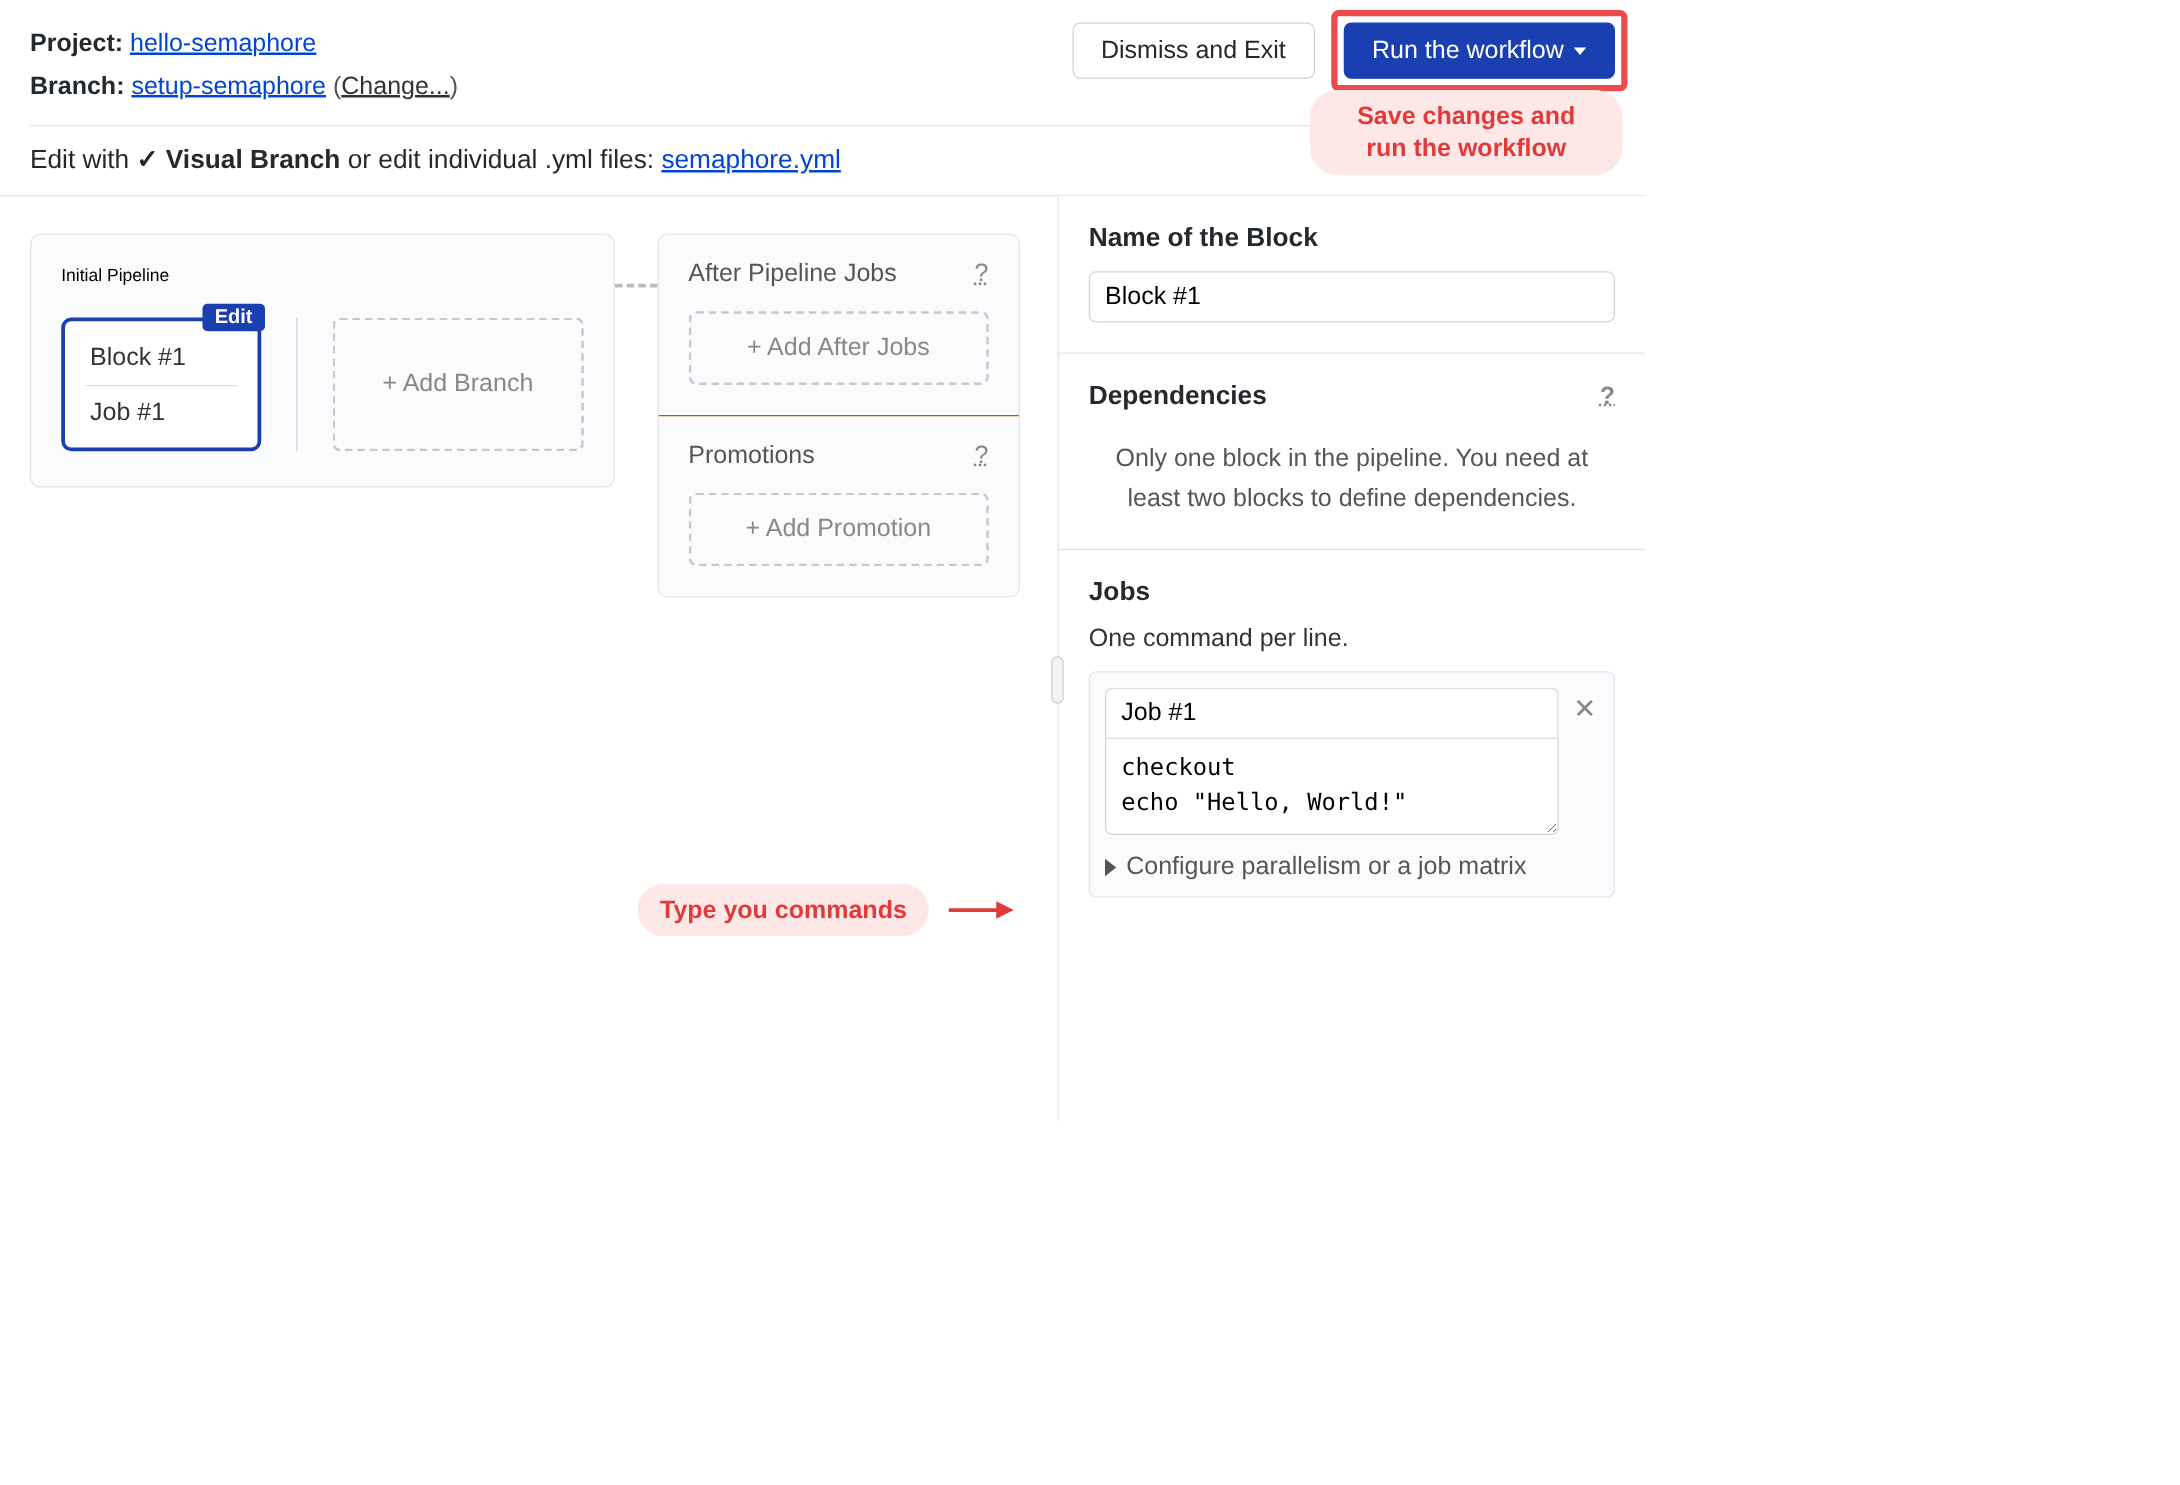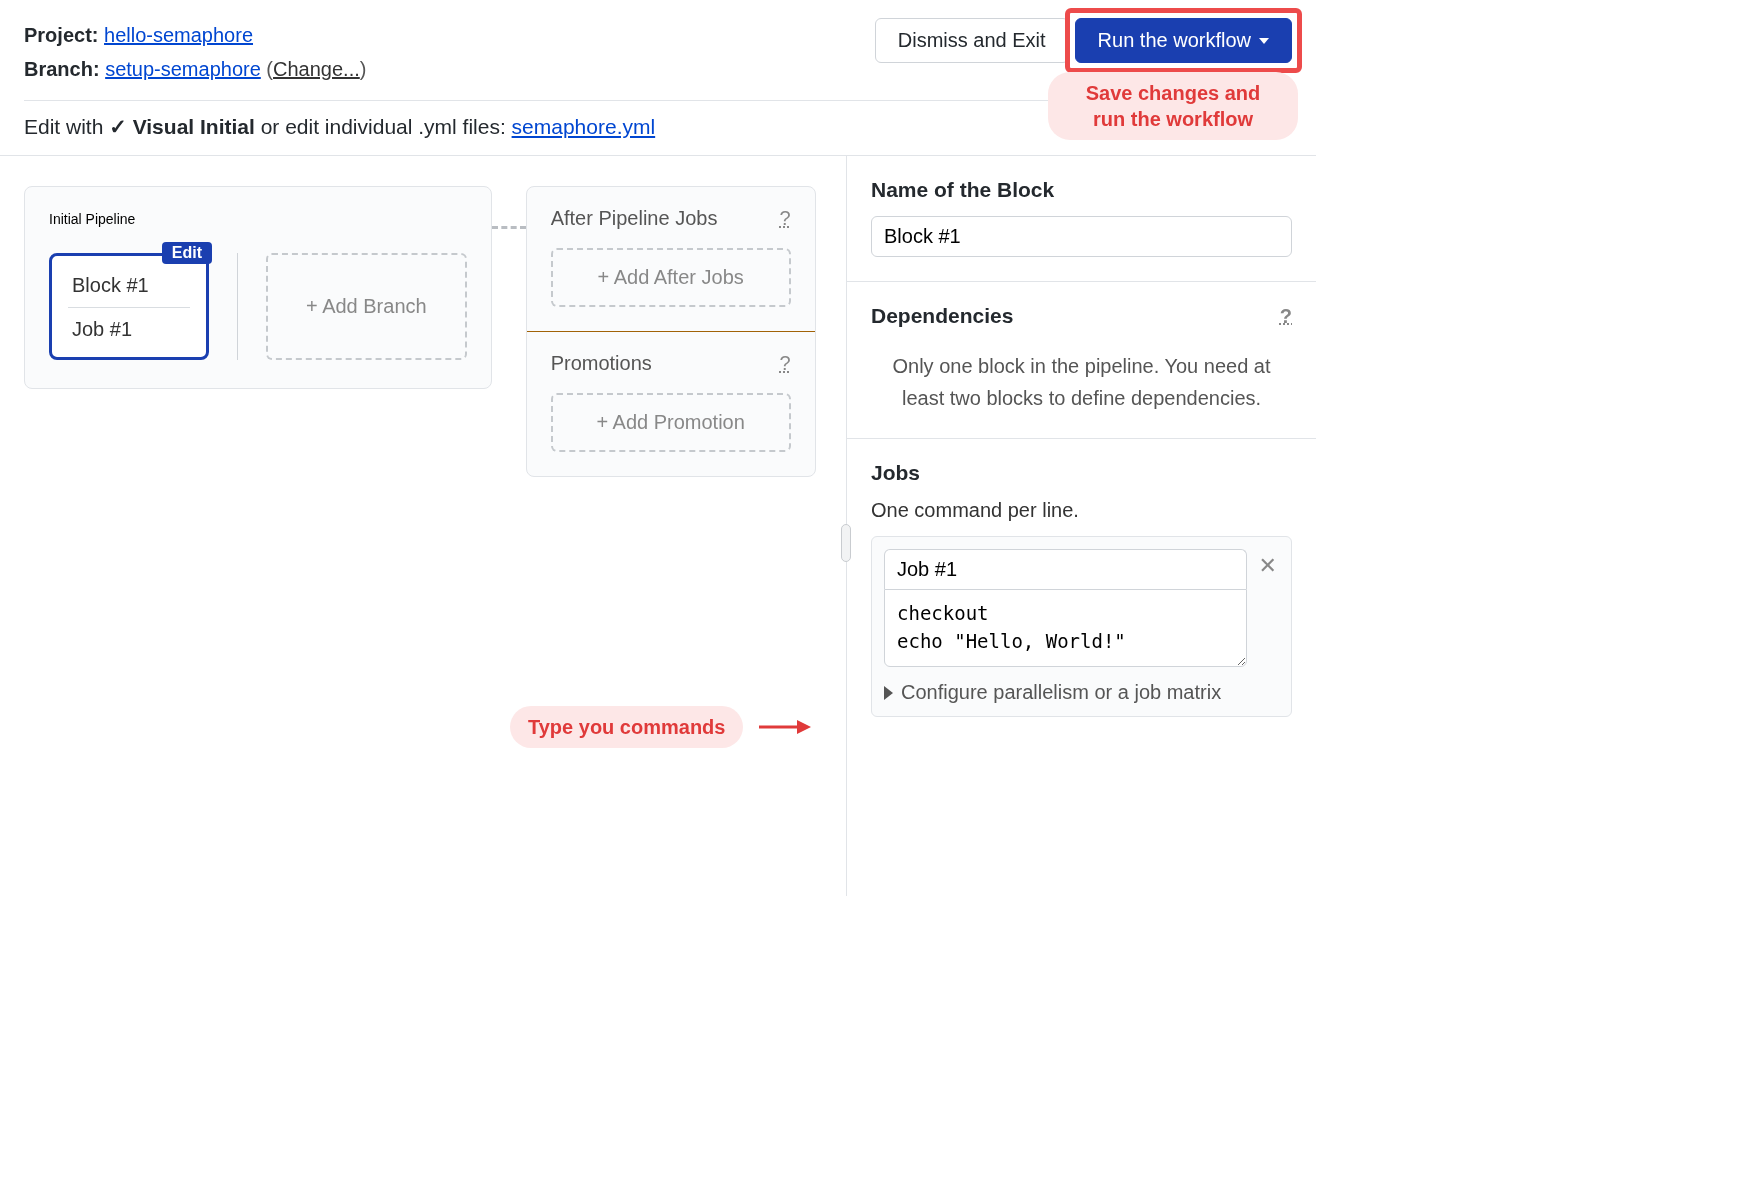--- a/index.html
+++ b/index.html
@@ -18,21 +18,21 @@
     padding: 18px 0 6px 0;
     display: flex;
     justify-content: space-between;
     align-items: flex-start;
   }
   .hdr-left { line-height: 1.7; }
   .hdr-label { font-weight: 700; }
   .link { color: #0046d1; text-decoration: underline; cursor: pointer; }
   .paren { color: #555; }
   .change { color: #333; text-decoration: underline; cursor: pointer; }
-  .hdr-btns { display: flex; gap: 6px; align-items: flex-end; position: relative; }
+  .hdr-btns { display: flex; gap: 23px; align-items: flex-end; position: relative; }
   .btn {
     font-size: 20px;
     padding: 10px 22px;
     border-radius: 6px;
     cursor: pointer;
     font-family: inherit;
   }
   .btn-secondary {
     background: #fff;
     border: 1px solid #d0d4d9;
@@ -302,21 +302,21 @@
         </button>
         <div class="highlight-box" style="top:-10px;left:-10px;right:-10px;bottom:-10px;"></div>
       </div>
       <div class="annotation ann-top">Save changes and
 run the workflow</div>
     </div>
   </div>
 
   <div class="hdr-edit">
     <span>Edit with</span>
-    <span class="checkmark"> ✓ </span><span class="vb">Visual Initial</span><span> or edit individual .yml files: </span><a class="link">semaphore.yml</a>
+    <span class="checkmark"> ✓ </span><span class="vb">Visual Branch</span><span> or edit individual .yml files: </span><a class="link">semaphore.yml</a>
   </div>
 
   <div class="main">
     <div class="canvas">
       <div class="pipeline-row">
         <div class="pipe-card">
           <div class="pipe-title">Initial Pipeline</div>
           <div class="blocks-row">
             <div class="block-card">
               <div class="edit-badge">Edit</div>

